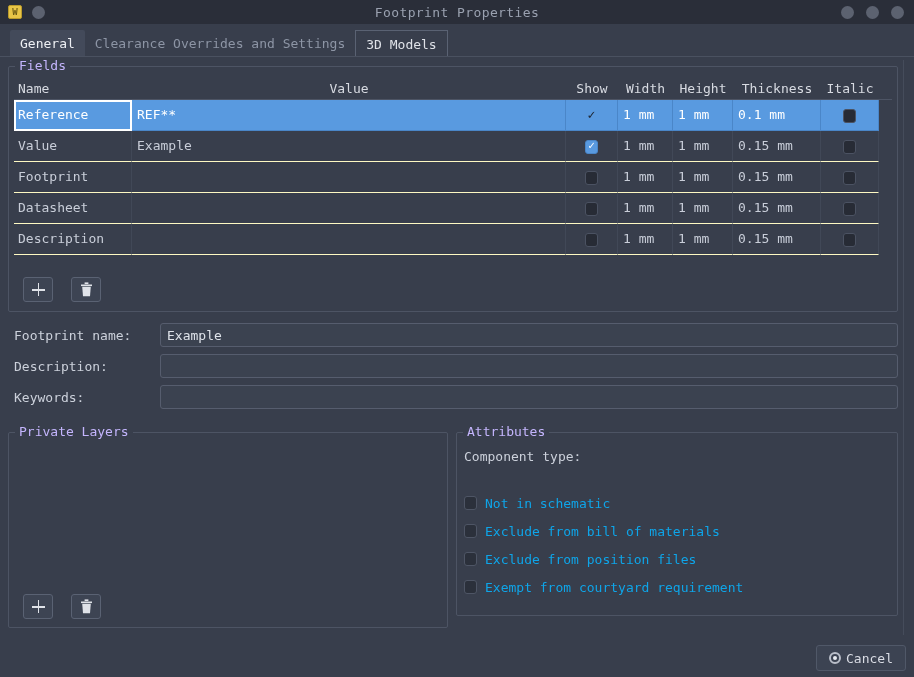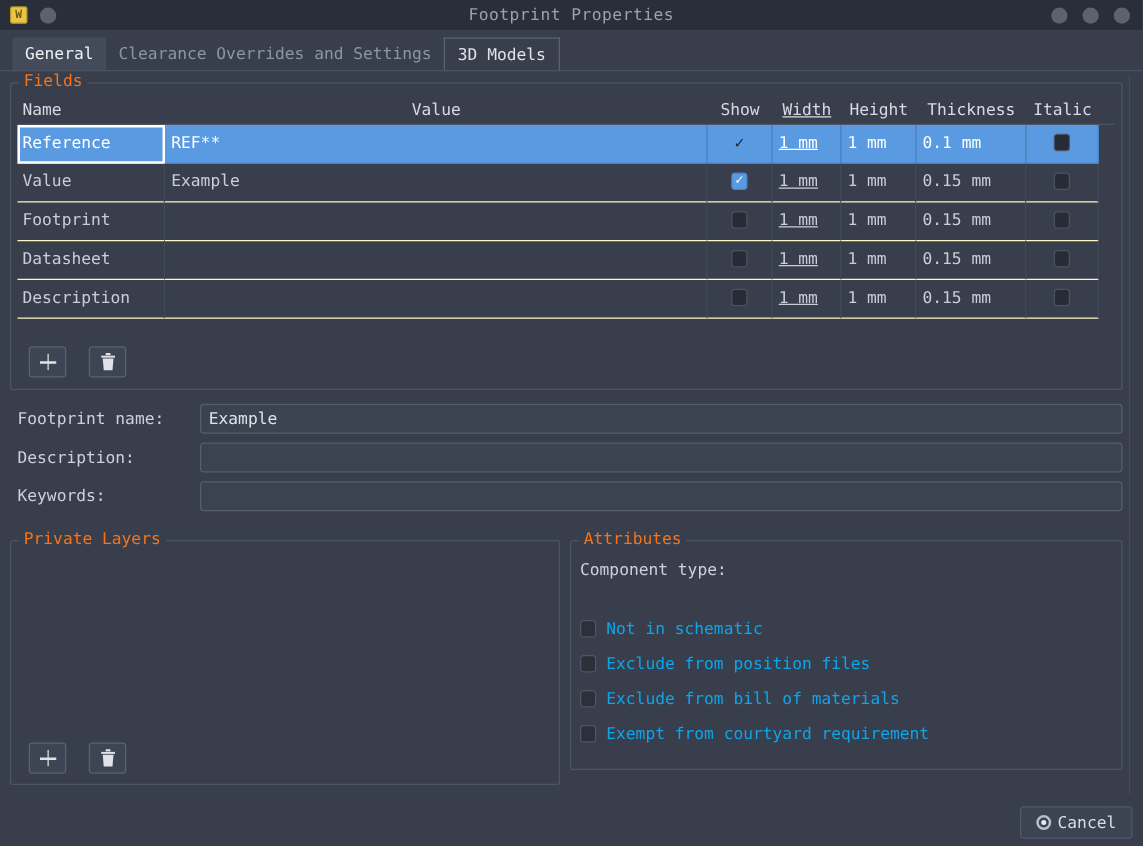--- a/index.html
+++ b/index.html
@@ -94,21 +94,21 @@
     position: absolute;
     border: 1px solid #4d5464;
     border-radius: 2px;
   }
   .group > .legend {
     position: absolute;
     top: -9px; left: 6px;
     background: #383e4c;
     padding: 0 4px;
     font-size: 13px;
-    color: #f97316;
+    color: #c4b5fd;
   }
 
   
   #fields-group { left: 8px; top: 66px; width: 890px; height: 246px; }
 
   .grid {
     position: absolute;
     left: 5px; top: 11px;
     width: 878px;
   }
@@ -120,21 +120,21 @@
   }
   .grid-head > div {
     font-size: 13px;
     color: #d8dbe2;
     line-height: 18px;
     white-space: nowrap;
   }
   .c-name   { width: 118px; padding-left: 4px; }
   .c-value  { width: 434px; text-align: center; }
   .c-show   { width: 52px;  text-align: center; }
-  .c-width  { width: 55px;  text-align: center; text-decoration: underline; }
+  .c-width  { width: 55px;  text-align: center; }
   .c-height { width: 60px;  text-align: center; }
   .c-thick  { width: 88px;  text-align: center; }
   .c-italic { width: 58px;  text-align: center; }
 
   .grow { display: flex; height: 31px; }
   .grow > div {
     height: 31px;
     line-height: 30px;
     border-bottom: 1px solid #fef9c3;
     border-right: 1px solid #414857;
@@ -479,25 +479,25 @@
     <div class="flabel">Component type:</div>
   </div>
 
   <div class="attrlist">
     <div class="attritem">
       <span class="bigbox"></span>
       <span class="lbl">Not in schematic</span>
     </div>
     <div class="attritem">
       <span class="bigbox"></span>
-      <span class="lbl">Exclude from position files</span>
+      <span class="lbl">Exclude from bill of materials</span>
     </div>
     <div class="attritem">
       <span class="bigbox"></span>
-      <span class="lbl">Exclude from bill of materials</span>
+      <span class="lbl">Exclude from position files</span>
     </div>
     <div class="attritem">
       <span class="bigbox"></span>
       <span class="lbl">Exempt from courtyard requirement</span>
     </div>
   </div>
 </div>
 
 <div class="footer">
   <div class="dlgbtn">

